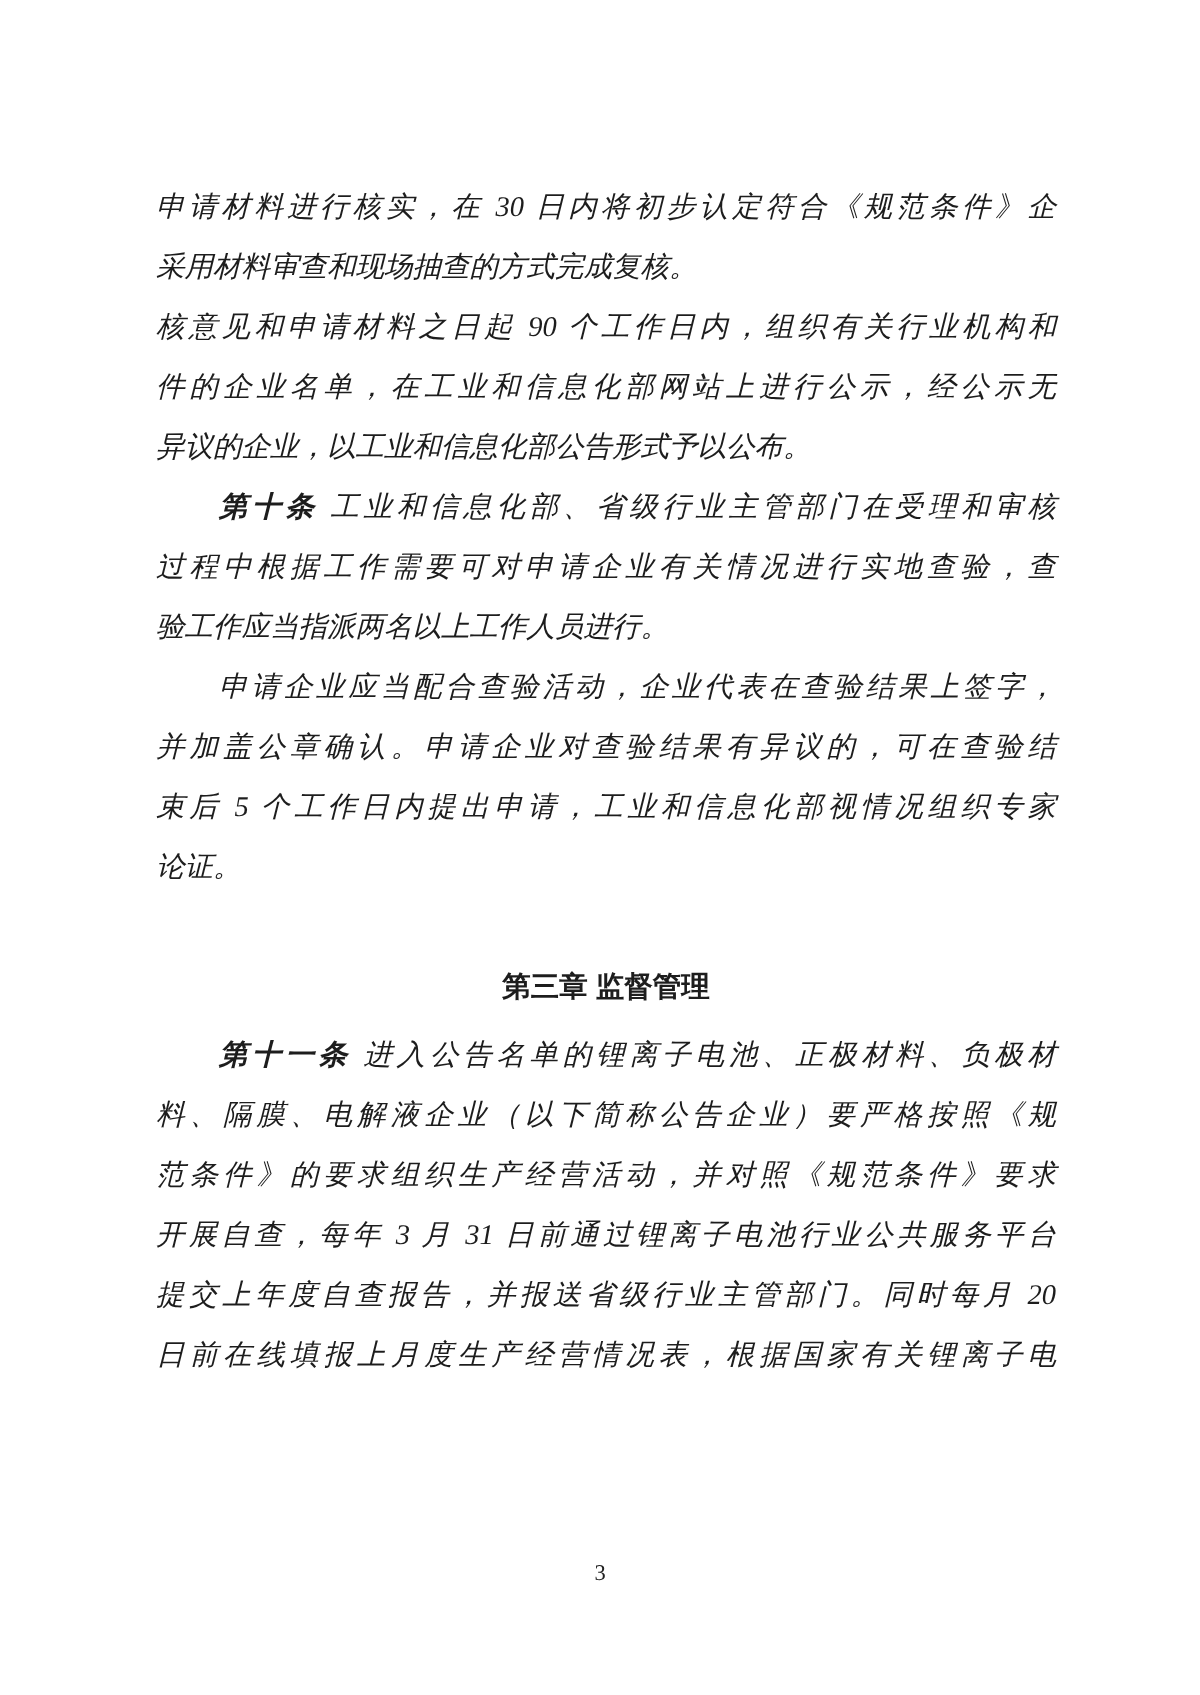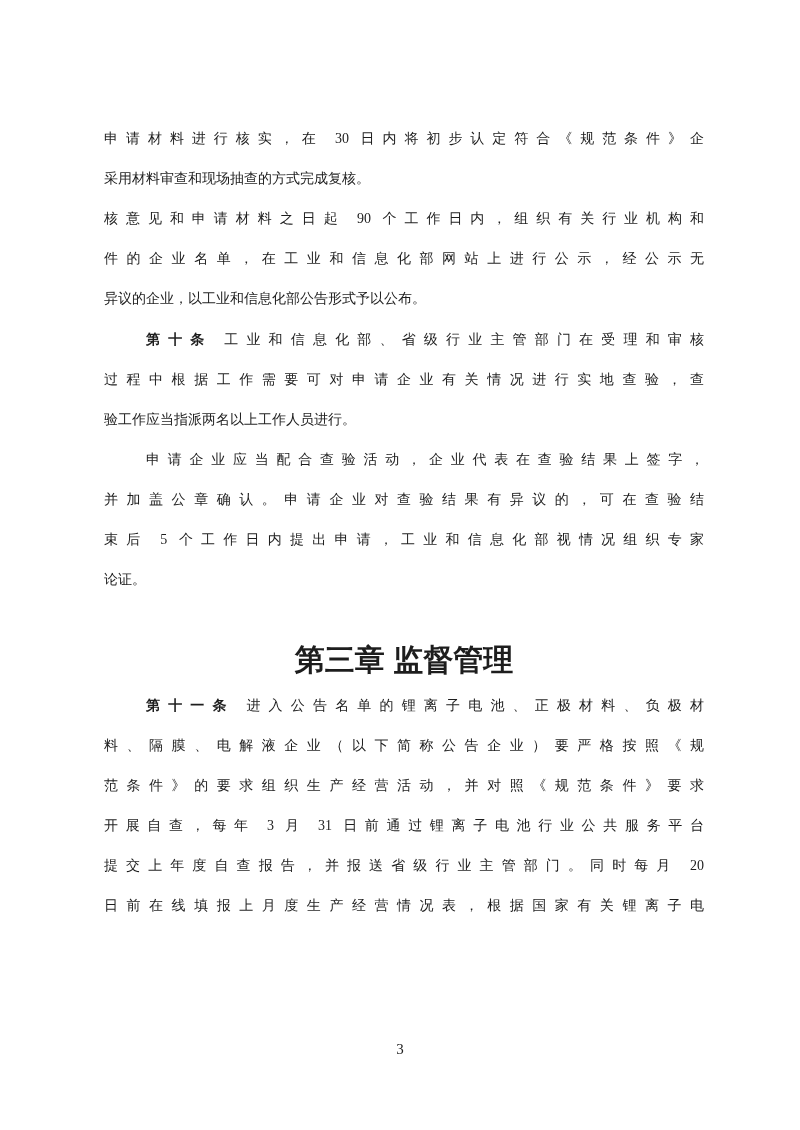--- a/index.html
+++ b/index.html
@@ -20,39 +20,40 @@
     inset: 0;
     background: #ffffff;
   }
   .doc-content {
     position: absolute;
     left: 104px;
     top: 119px;
     width: 600px;
   }
   .text-line {
-    font-size: 14px;
+    font-size: 19px;
     line-height: 40px;
     text-align: left;
     white-space: normal;
+    font-style: italic;
   }
   .text-line.just {
     text-align: justify;
     text-align-last: justify;
   }
   .text-line.indent {
     text-indent: 42px;
   }
   .lead {
     font-weight: bold;
     font-family: "Liberation Sans", "DejaVu Sans", sans-serif;
   }
   .chapter-heading {
     margin: 40px 0 5px 0;
-    font-size: 30px;
+    font-size: 19px;
     line-height: 40px;
     font-weight: bold;
     text-align: center;
     font-family: "Liberation Sans", "DejaVu Sans", sans-serif;
   }
   .page-number {
     position: absolute;
     top: 1038px;
     left: 0;
     width: 800px;

